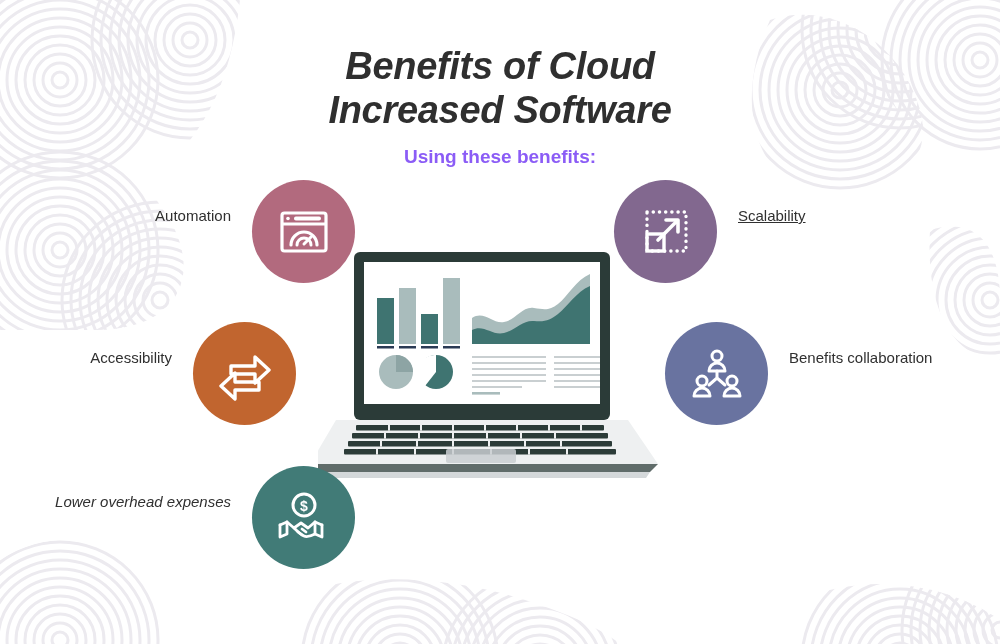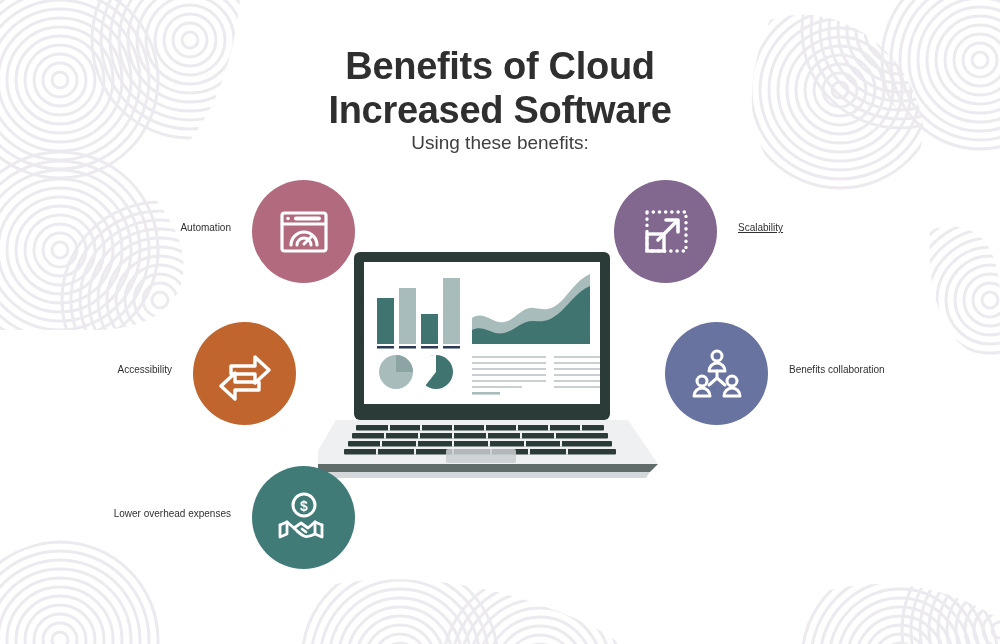--- a/index.html
+++ b/index.html
@@ -33,61 +33,62 @@
     width: 1000px;
     text-align: center;
     z-index: 4;
   }
   .title-line {
     font-size: 38px;
     font-weight: bold;
     color: #2f2f2f;
     line-height: 44px;
     letter-spacing: -0.3px;
+    font-style: italic;
   }
   .subtitle {
-    margin-top: 0;
+    margin-top: 14px;
     font-size: 19px;
-    color: #404040;
-    font-weight: normal;
+    color: #8b5cf6;
+    font-weight: bold;
   }
 
   
   .benefit {
     position: absolute;
     z-index: 5;
   }
   .circle {
     position: absolute;
     width: 103px;
     height: 103px;
     border-radius: 50%;
     display: flex;
     align-items: center;
     justify-content: center;
   }
   .b-label {
     position: absolute;
-    font-size: 10px;
+    font-size: 15px;
     color: #303030;
     white-space: nowrap;
-    top: 42px;
+    top: 27px;
   }
 
   
   #b-automation     { left: 252px; top: 180px; }
   #b-automation .b-label     { right: 124px; }
   #b-scalability    { left: 614px; top: 180px; }
   #b-scalability .b-label    { left: 124px; text-decoration: underline; }
   #b-accessibility  { left: 193px; top: 322px; }
   #b-accessibility .b-label  { right: 124px; }
   #b-collaboration  { left: 665px; top: 322px; }
   #b-collaboration .b-label  { left: 124px; }
   #b-overhead       { left: 252px; top: 466px; }
-  #b-overhead .b-label       { right: 124px; }
+  #b-overhead .b-label       { right: 124px; font-style: italic; }
   #b-implementation { left: 614px; top: 466px; }
   #b-implementation .b-label { left: 124px; }
 
   
   #laptop {
     position: absolute;
     left: 318px;
     top: 252px;
     width: 364px;
     height: 228px;

